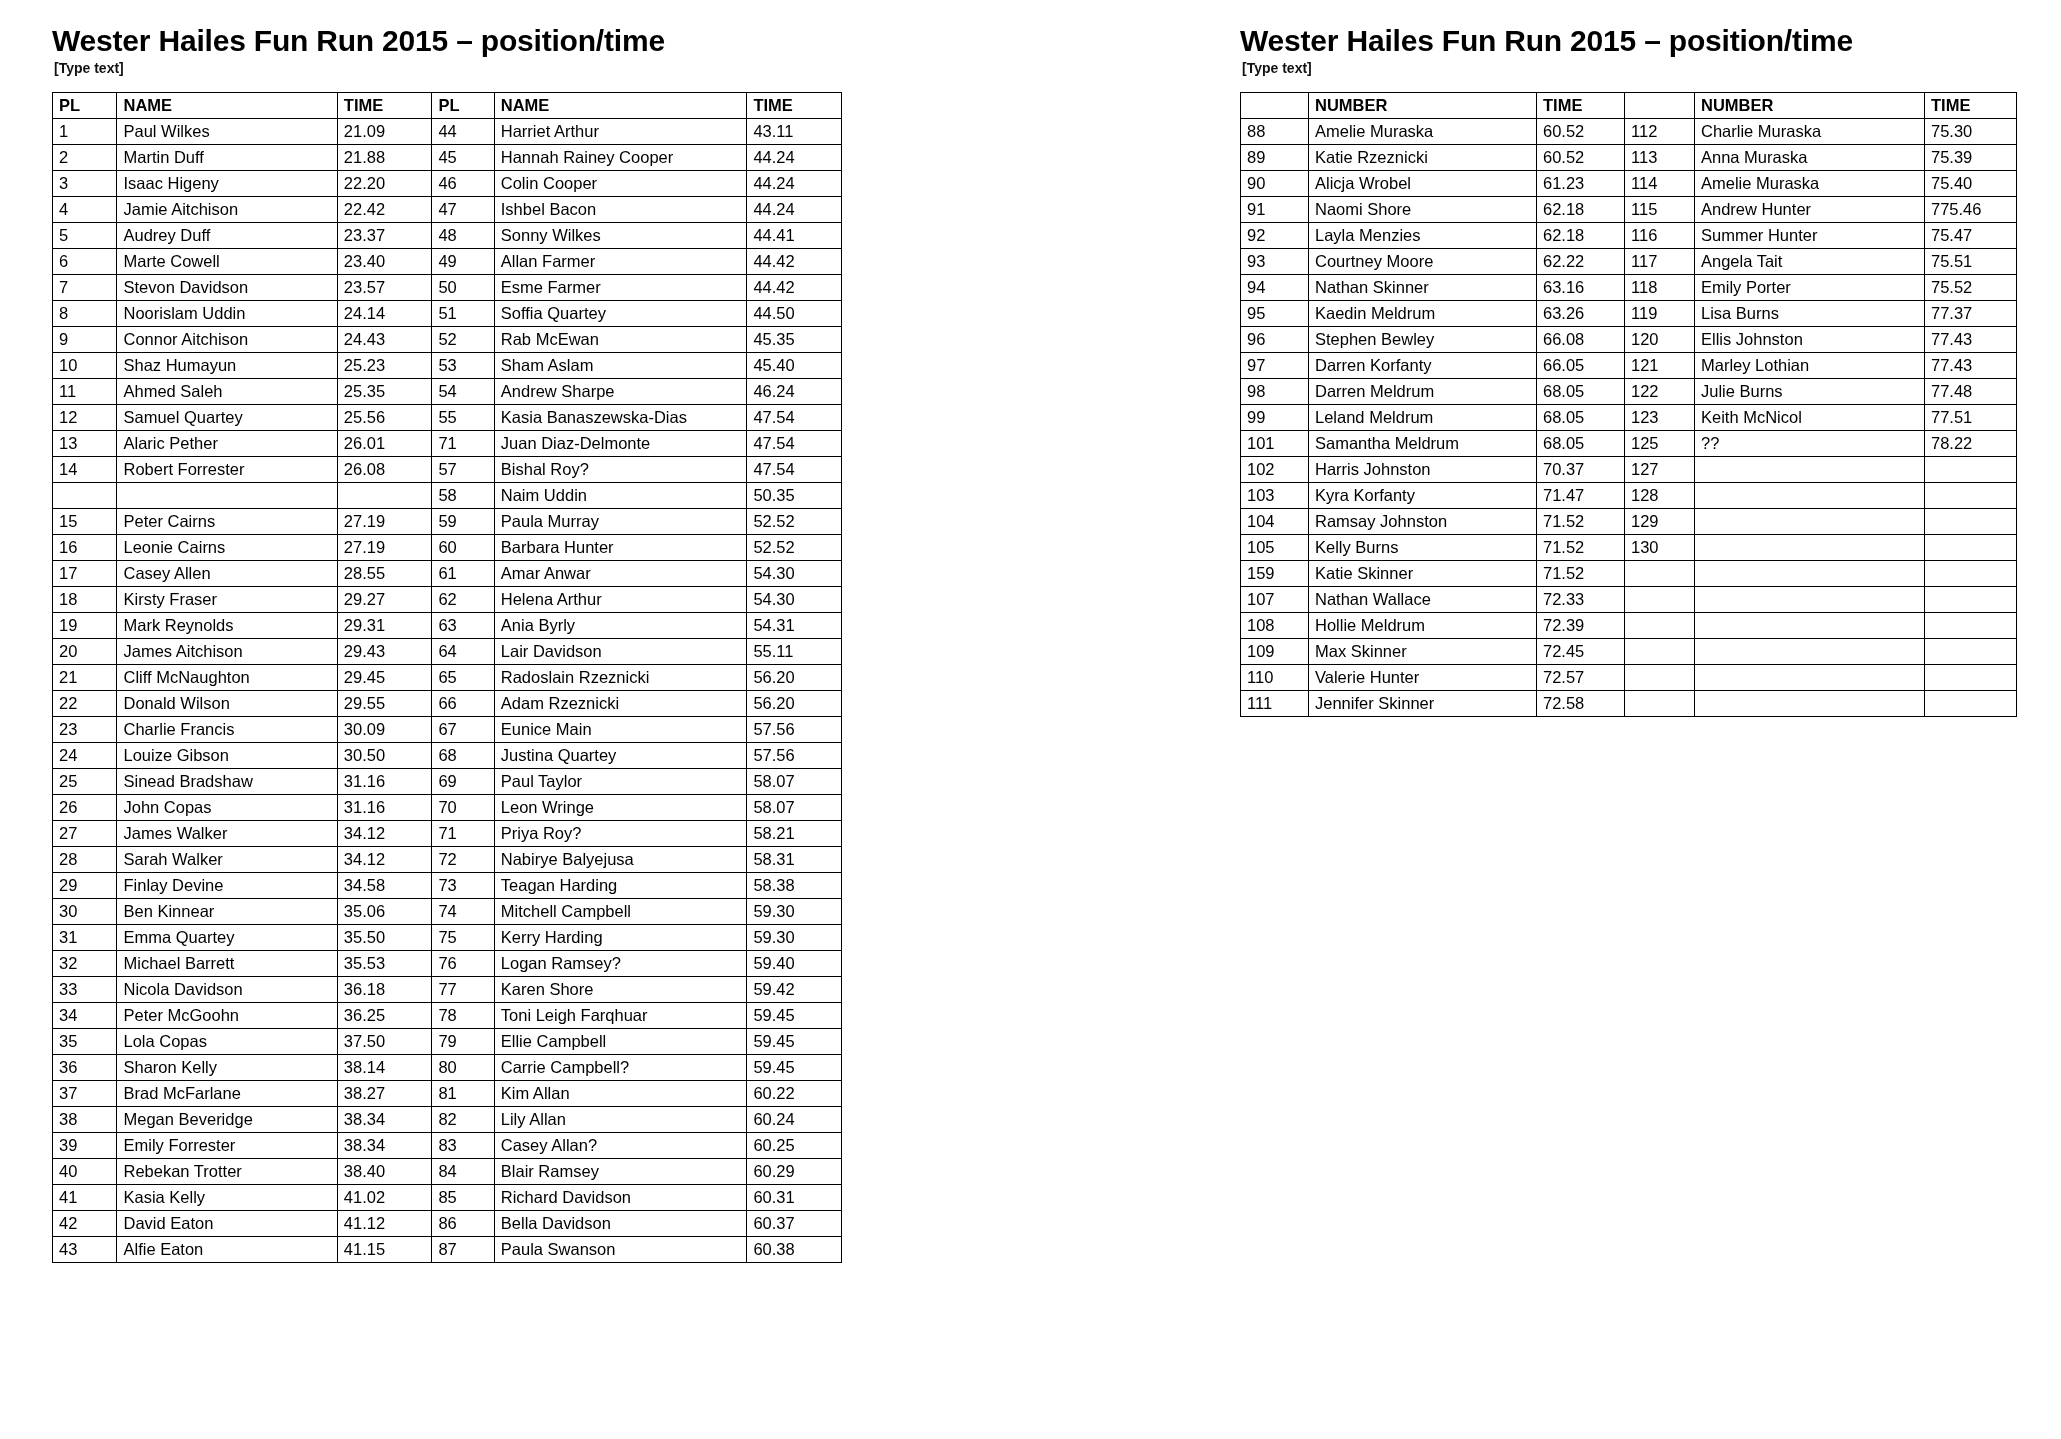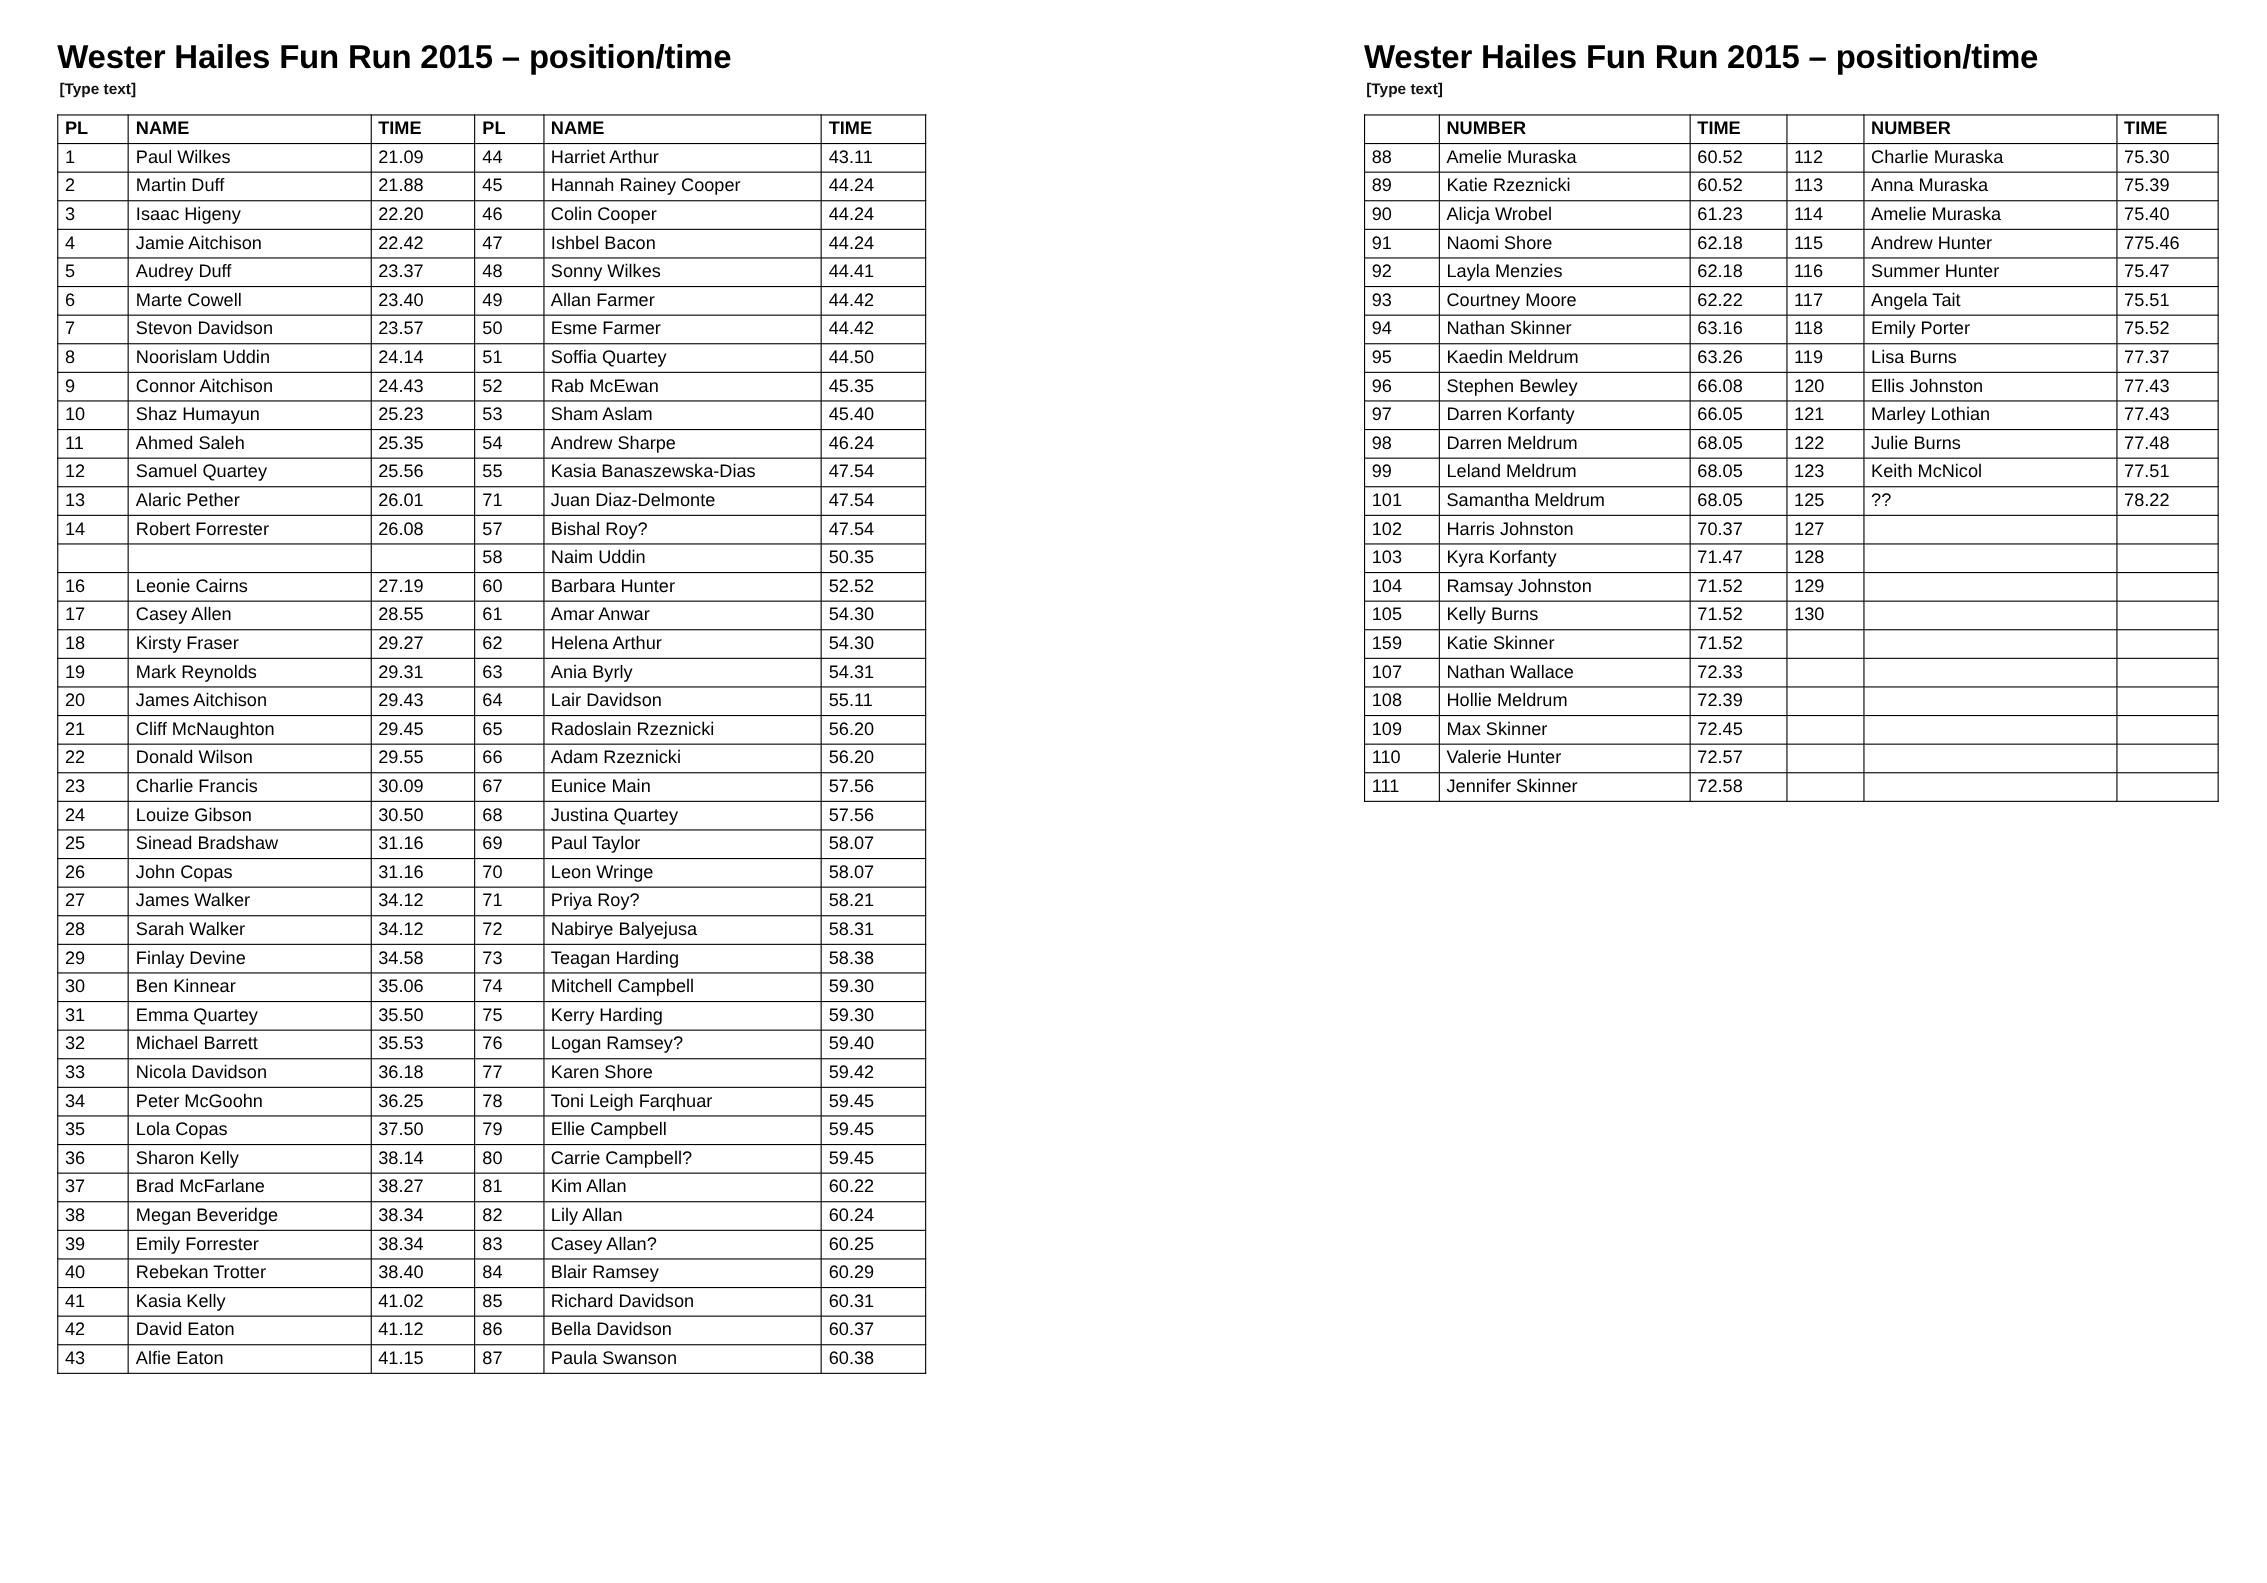--- a/index.html
+++ b/index.html
@@ -17,21 +17,21 @@
   }
   .page {
     position: absolute;
     top: 0;
     left: 0;
     width: 2061px;
     height: 1439px;
   }
   .panel {
     position: absolute;
-    top: 36px;
+    top: 24px;
   }
   .panel-left  { left: 52px;  width: 840px; }
   .panel-right { left: 1240px; width: 780px; }
 
   .doc-title {
     font-size: 30px;
     font-weight: bold;
     letter-spacing: -0.2px;
     white-space: nowrap;
     margin: 0 0 2px 0;
@@ -225,20 +225,28 @@
           </tr>
           <tr>
             <td class="empty"></td>
             <td class="empty"></td>
             <td class="empty"></td>
             <td>58</td>
             <td>Naim Uddin</td>
             <td>50.35</td>
           </tr>
           <tr>
+            <td>15</td>
+            <td>Peter Cairns</td>
+            <td>27.19</td>
+            <td>59</td>
+            <td>Paula Murray</td>
+            <td>52.52</td>
+          </tr>
+          <tr>
             <td>16</td>
             <td>Leonie Cairns</td>
             <td>27.19</td>
             <td>60</td>
             <td>Barbara Hunter</td>
             <td>52.52</td>
           </tr>
           <tr>
             <td>17</td>
             <td>Casey Allen</td>

